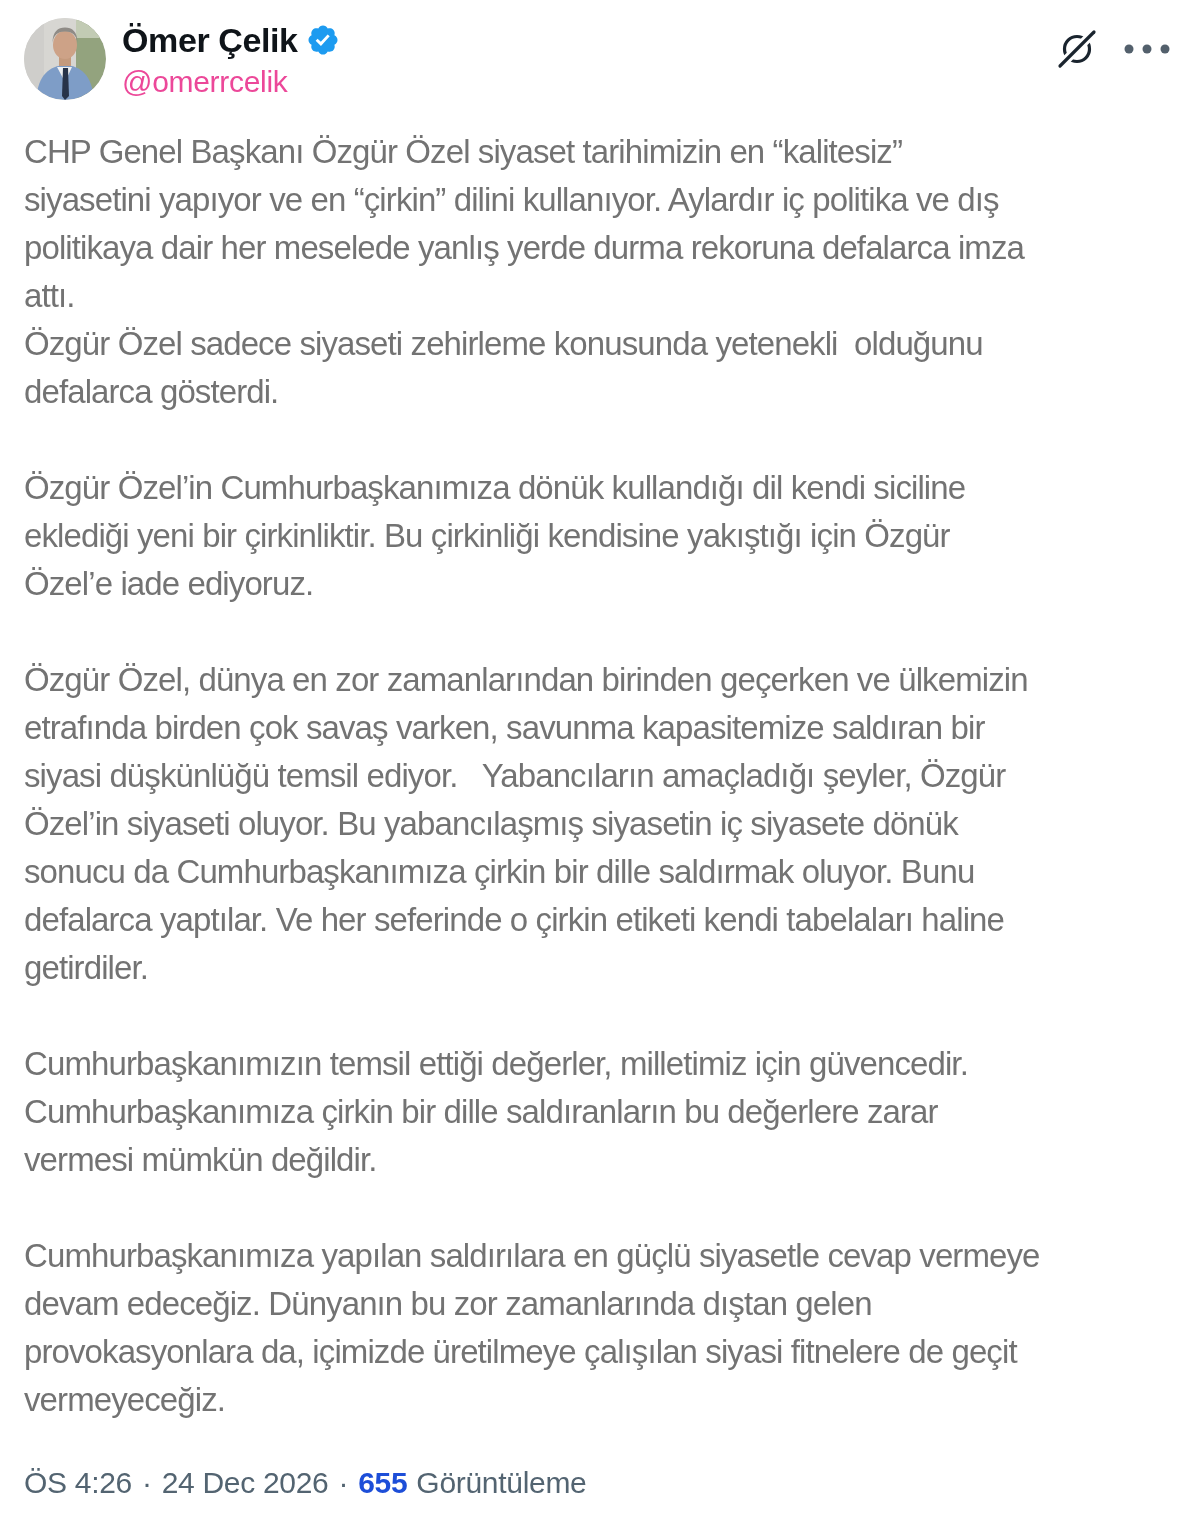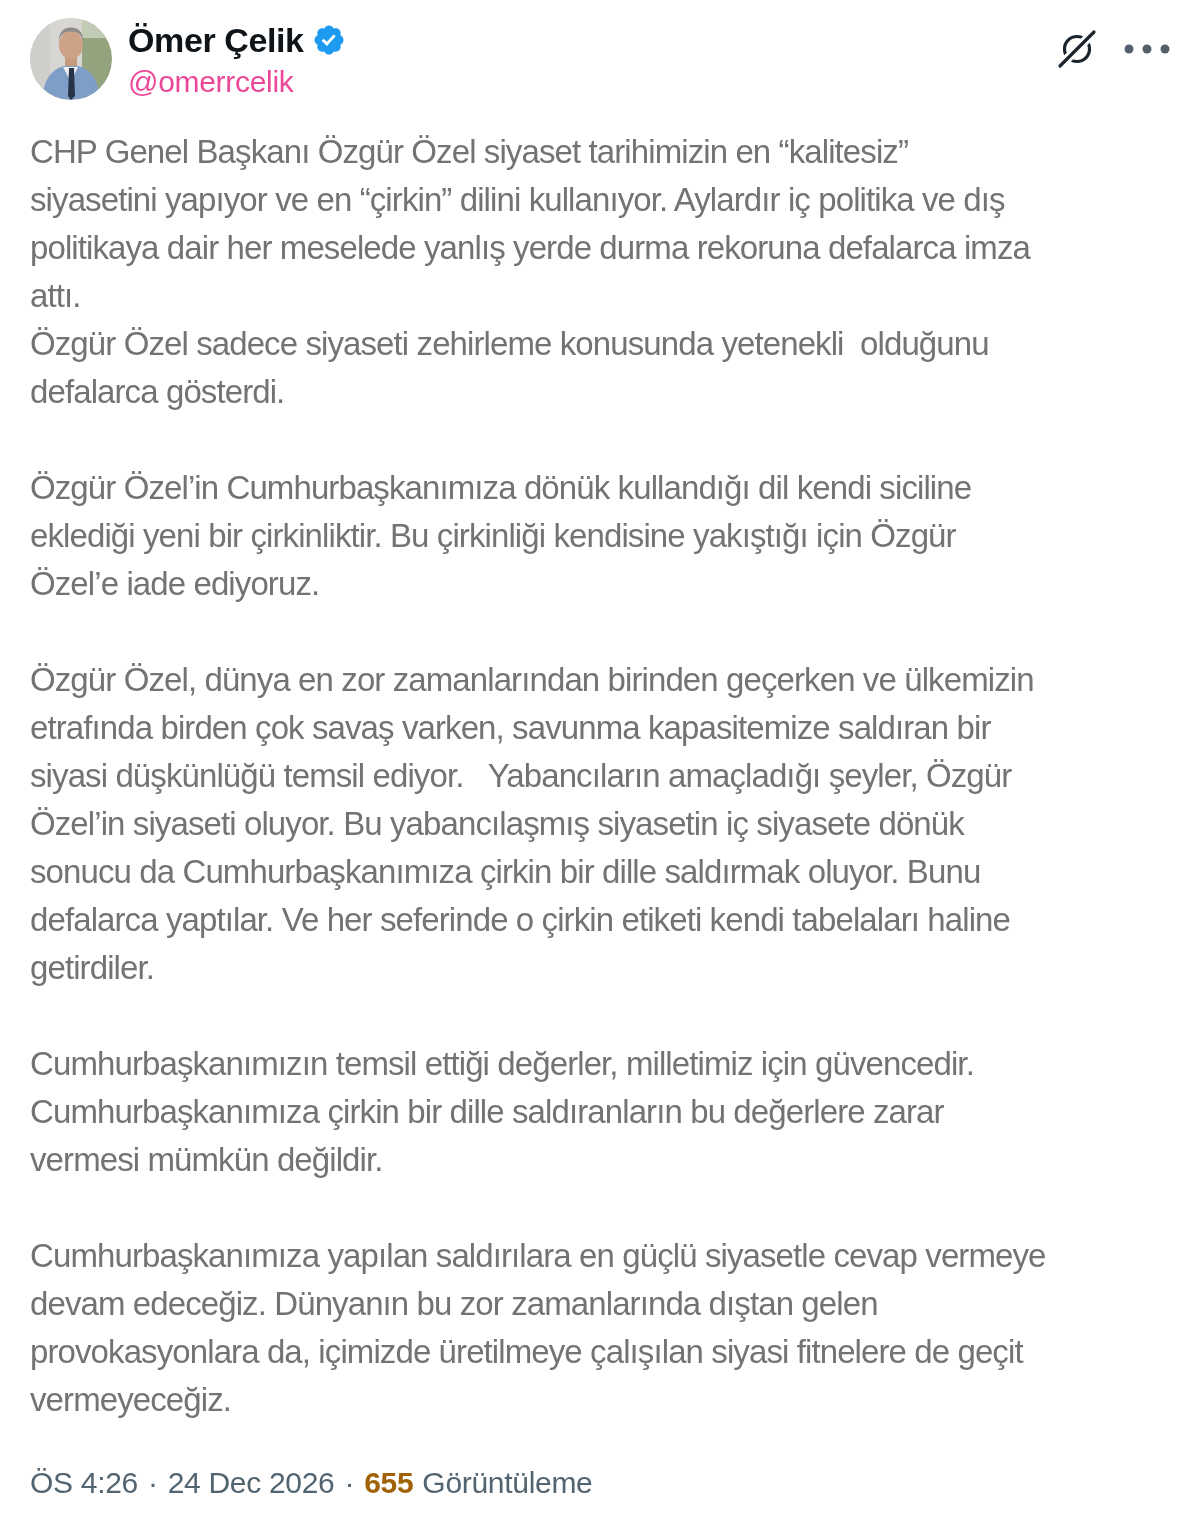--- a/index.html
+++ b/index.html
@@ -5,21 +5,21 @@
   html, body {
     margin: 0;
     padding: 0;
     width: 1200px;
     height: 1529px;
     overflow: hidden;
     background: #ffffff;
     font-family: "Liberation Sans", "DejaVu Sans", sans-serif;
     color: #0f1419;
   }
-  .post { padding: 16px 30px 0 30px; position: relative; }
+  .post { padding: 16px 30px 0 24px; position: relative; }
 
   
   .header { display: flex; position: relative; min-height: 88px; }
   .avatar {
     width: 82px; height: 82px; border-radius: 50%;
     overflow: hidden; flex: 0 0 82px; margin-top: 2px;
     cursor: pointer; background: #d7d6d2;
   }
   .avatar svg { display: block; width: 82px; height: 82px; }
   .name-col { margin-left: 16px; padding-top: 4px; }
@@ -54,21 +54,21 @@
   
   .footer {
     margin-top: 42px;
     font-size: 30px;
     color: #536471;
     letter-spacing: -0.3px;
     display: flex;
     align-items: center;
   }
   .footer .sep { margin: 0 10px; }
-  .views-count { color: #a16207; font-weight: 700; }
+  .views-count { color: #1d4ed8; font-weight: 700; }
   .views-label { margin-left: 9px; }
   .time-date { display: flex; align-items: baseline; cursor: pointer; }
 </style>
 </head>
 <body>
 
 <div class="post">
 
   <div class="header">
 

